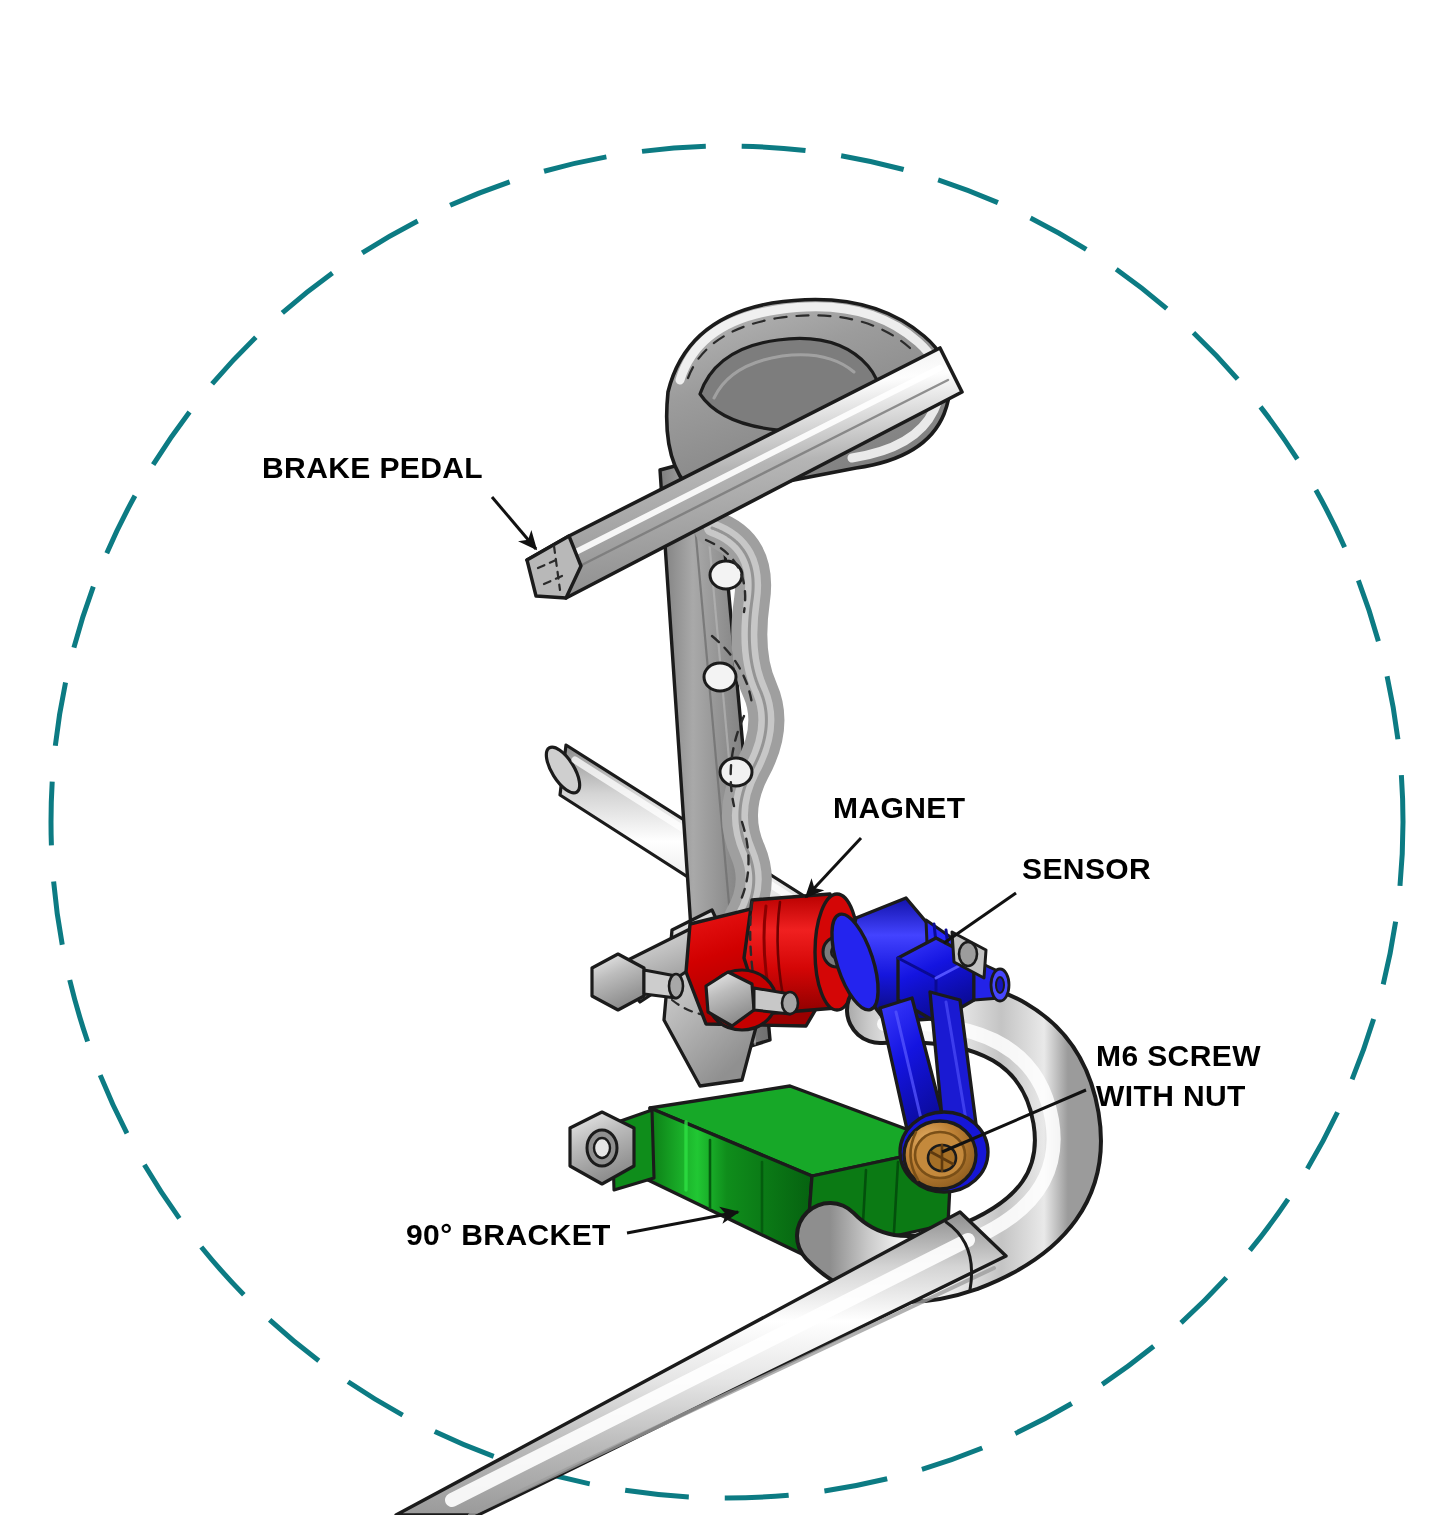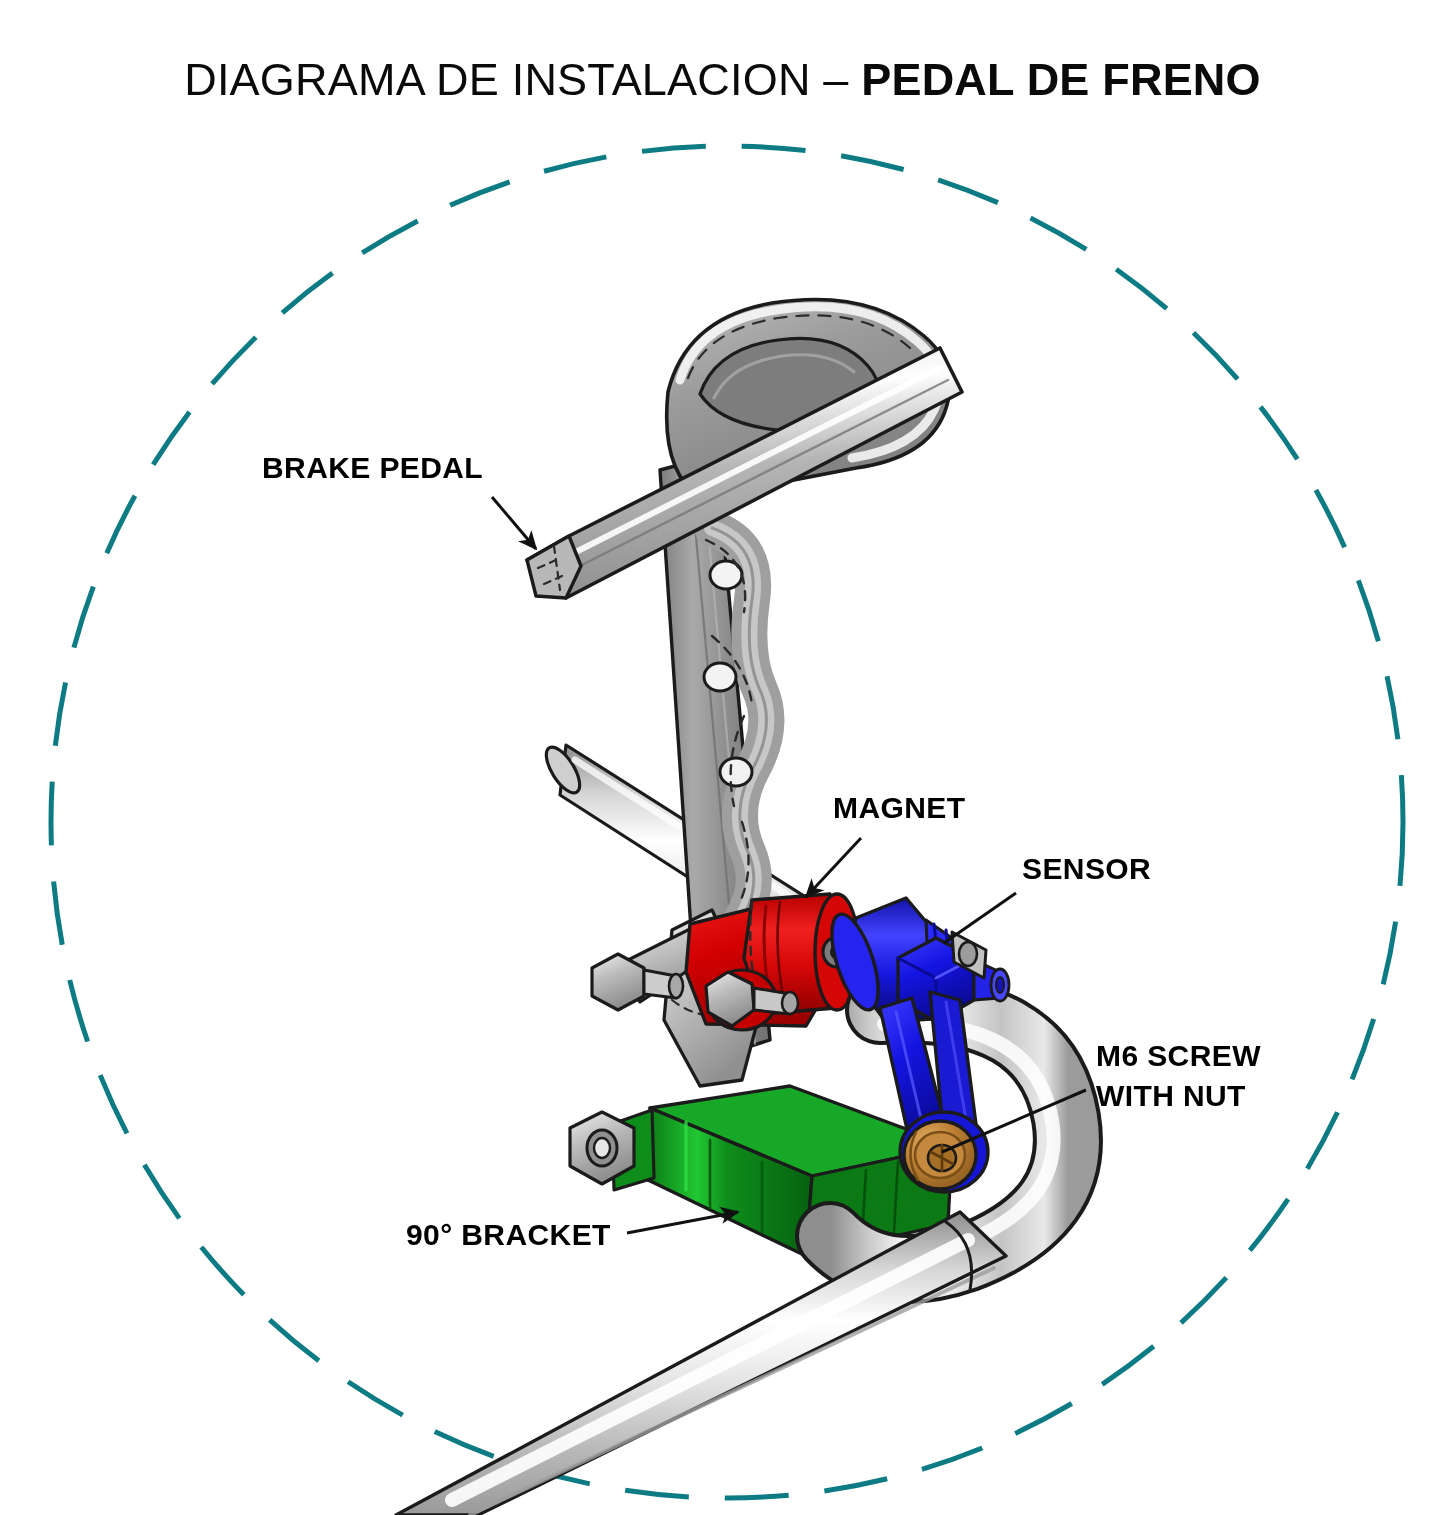--- a/index.html
+++ b/index.html
@@ -47,23 +47,20 @@
     font-size: 30px;
     fill: #000000;
     letter-spacing: 0.4px;
   }
 </style>
 </head>
 <body>
 
 <div id="page">
 
-  <div id="title">
-    <span class="title-light">DIAGRAMA DE INSTALACION – </span><span class="title-bold">PEDAL DE FRENO</span>
-  </div>
 
   <svg id="diagram" viewBox="0 0 1445 1515" width="1445" height="1515" xmlns="http://www.w3.org/2000/svg">
 
     <defs>
 
       <linearGradient id="gTubeA" x1="0" y1="0" x2="1" y2="0" gradientUnits="objectBoundingBox">
         <stop offset="0" stop-color="#8e8e8e"></stop>
         <stop offset="0.16" stop-color="#c9c9c9"></stop>
         <stop offset="0.34" stop-color="#ffffff"></stop>
         <stop offset="0.5" stop-color="#efefef"></stop>

